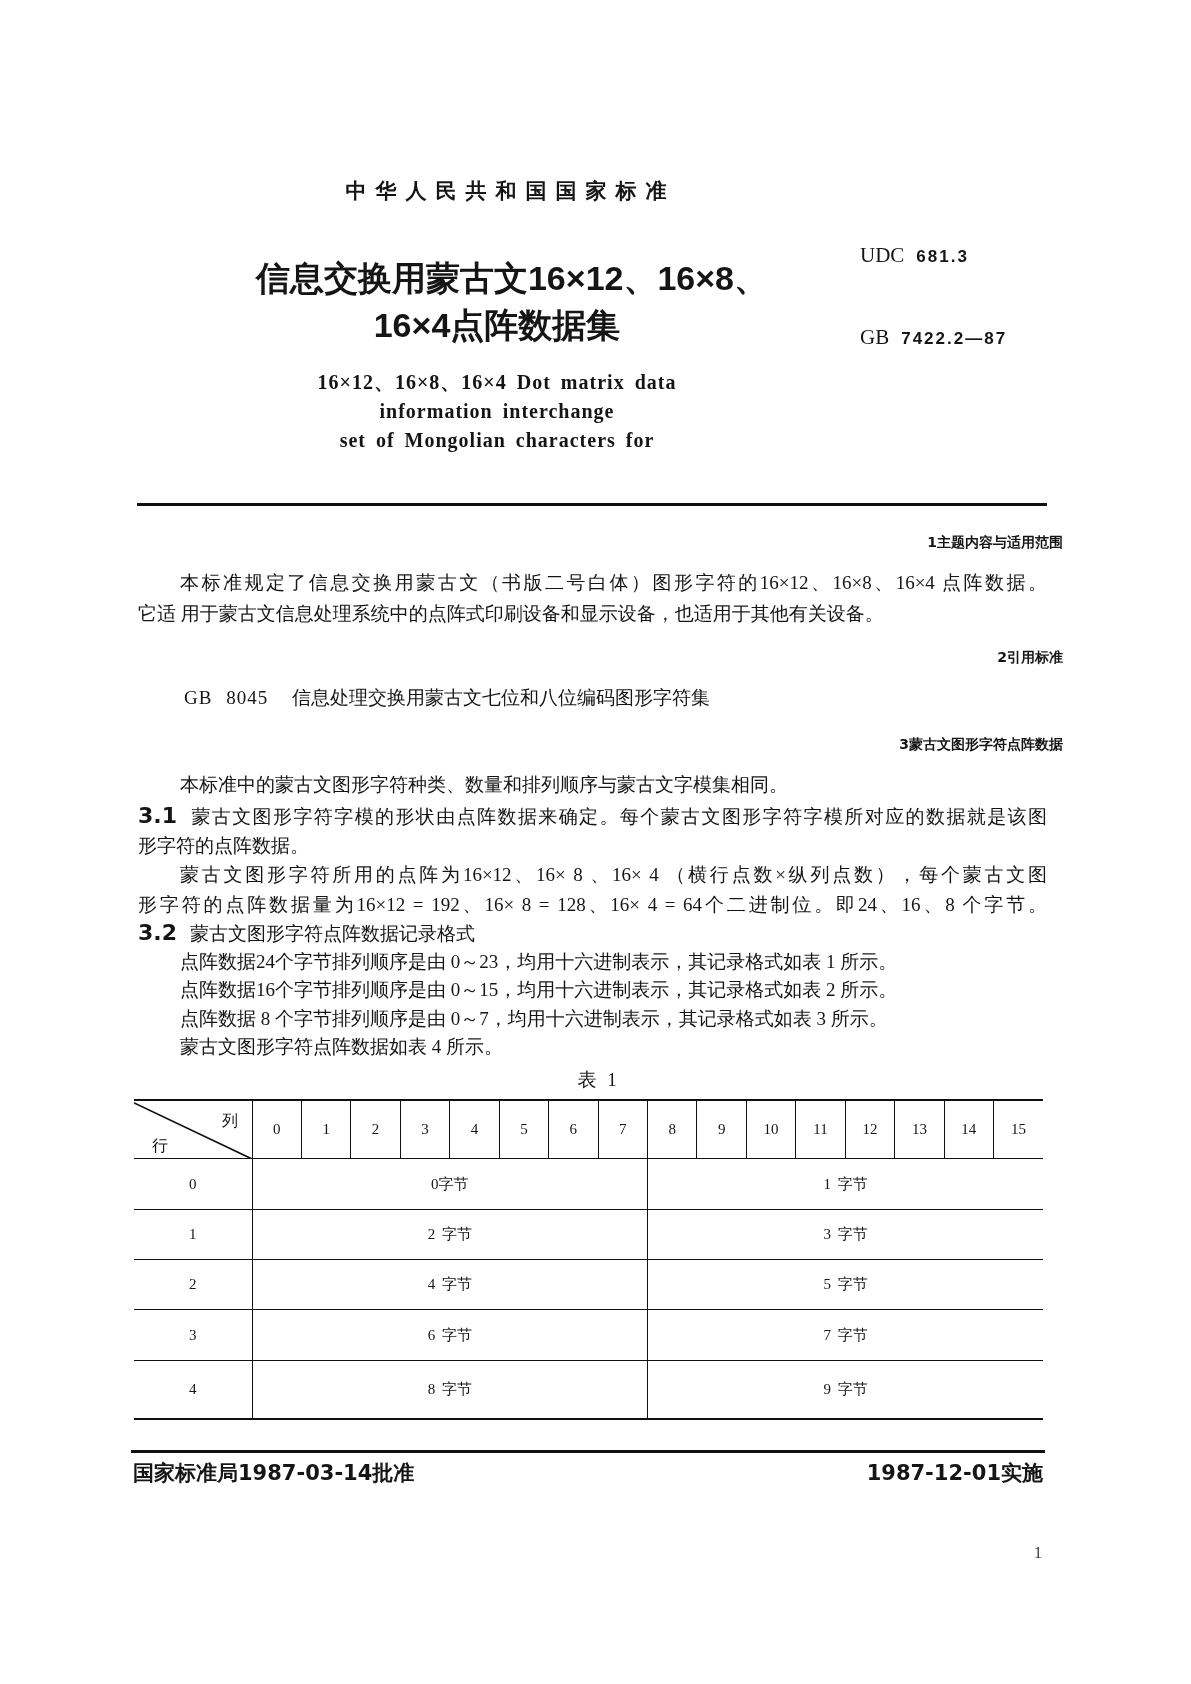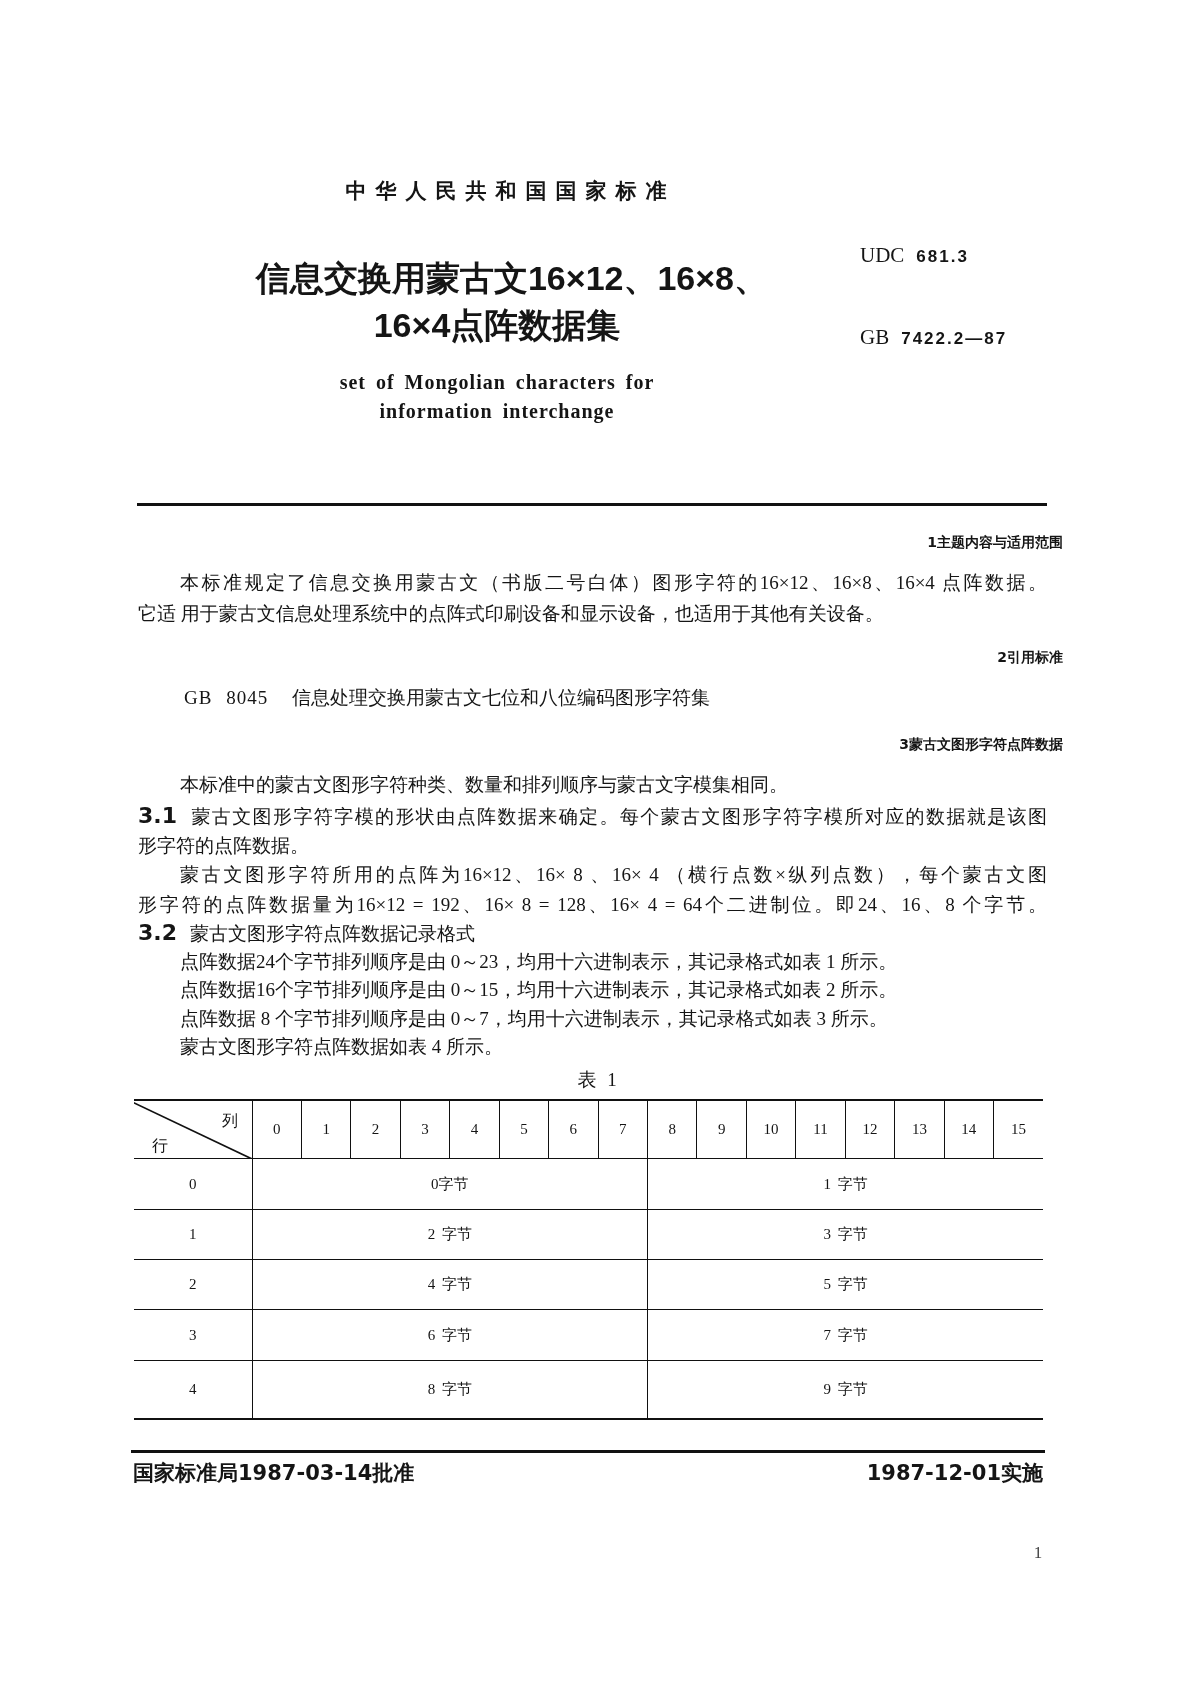--- a/index.html
+++ b/index.html
@@ -96,22 +96,23 @@
 <div class="abs title-zh l2">16×4点阵数据集</div>
 
 <div class="abs meta udc">
   <span class="lbl">UDC</span><span class="val">681.3</span>
 </div>
 <div class="abs meta gb">
   <span class="lbl">GB</span><span class="val">7422.2—87</span>
 </div>
 
 <div class="abs title-en">
+  <div>16×12、16×8、16×4 Dot matrix data</div>
+  <div>information interchange</div>
   <div>set of Mongolian characters for</div>
-  <div>information interchange</div>
 </div>
 
 <div class="abs rule top"></div>
 
 <div class="abs line heading" style="top:527px">
   <span class="num">1</span><span>主题内容与适用范围</span>
 </div>
 <div class="abs line indent jl" style="top:568px">本标准规定了信息交换用蒙古文（书版二号白体）图形字符的16×12、16×8、16×4 点阵数据。</div>
 <div class="abs line flush" style="top:599px">它适 用于蒙古文信息处理系统中的点阵式印刷设备和显示设备，也适用于其他有关设备。</div>
 

